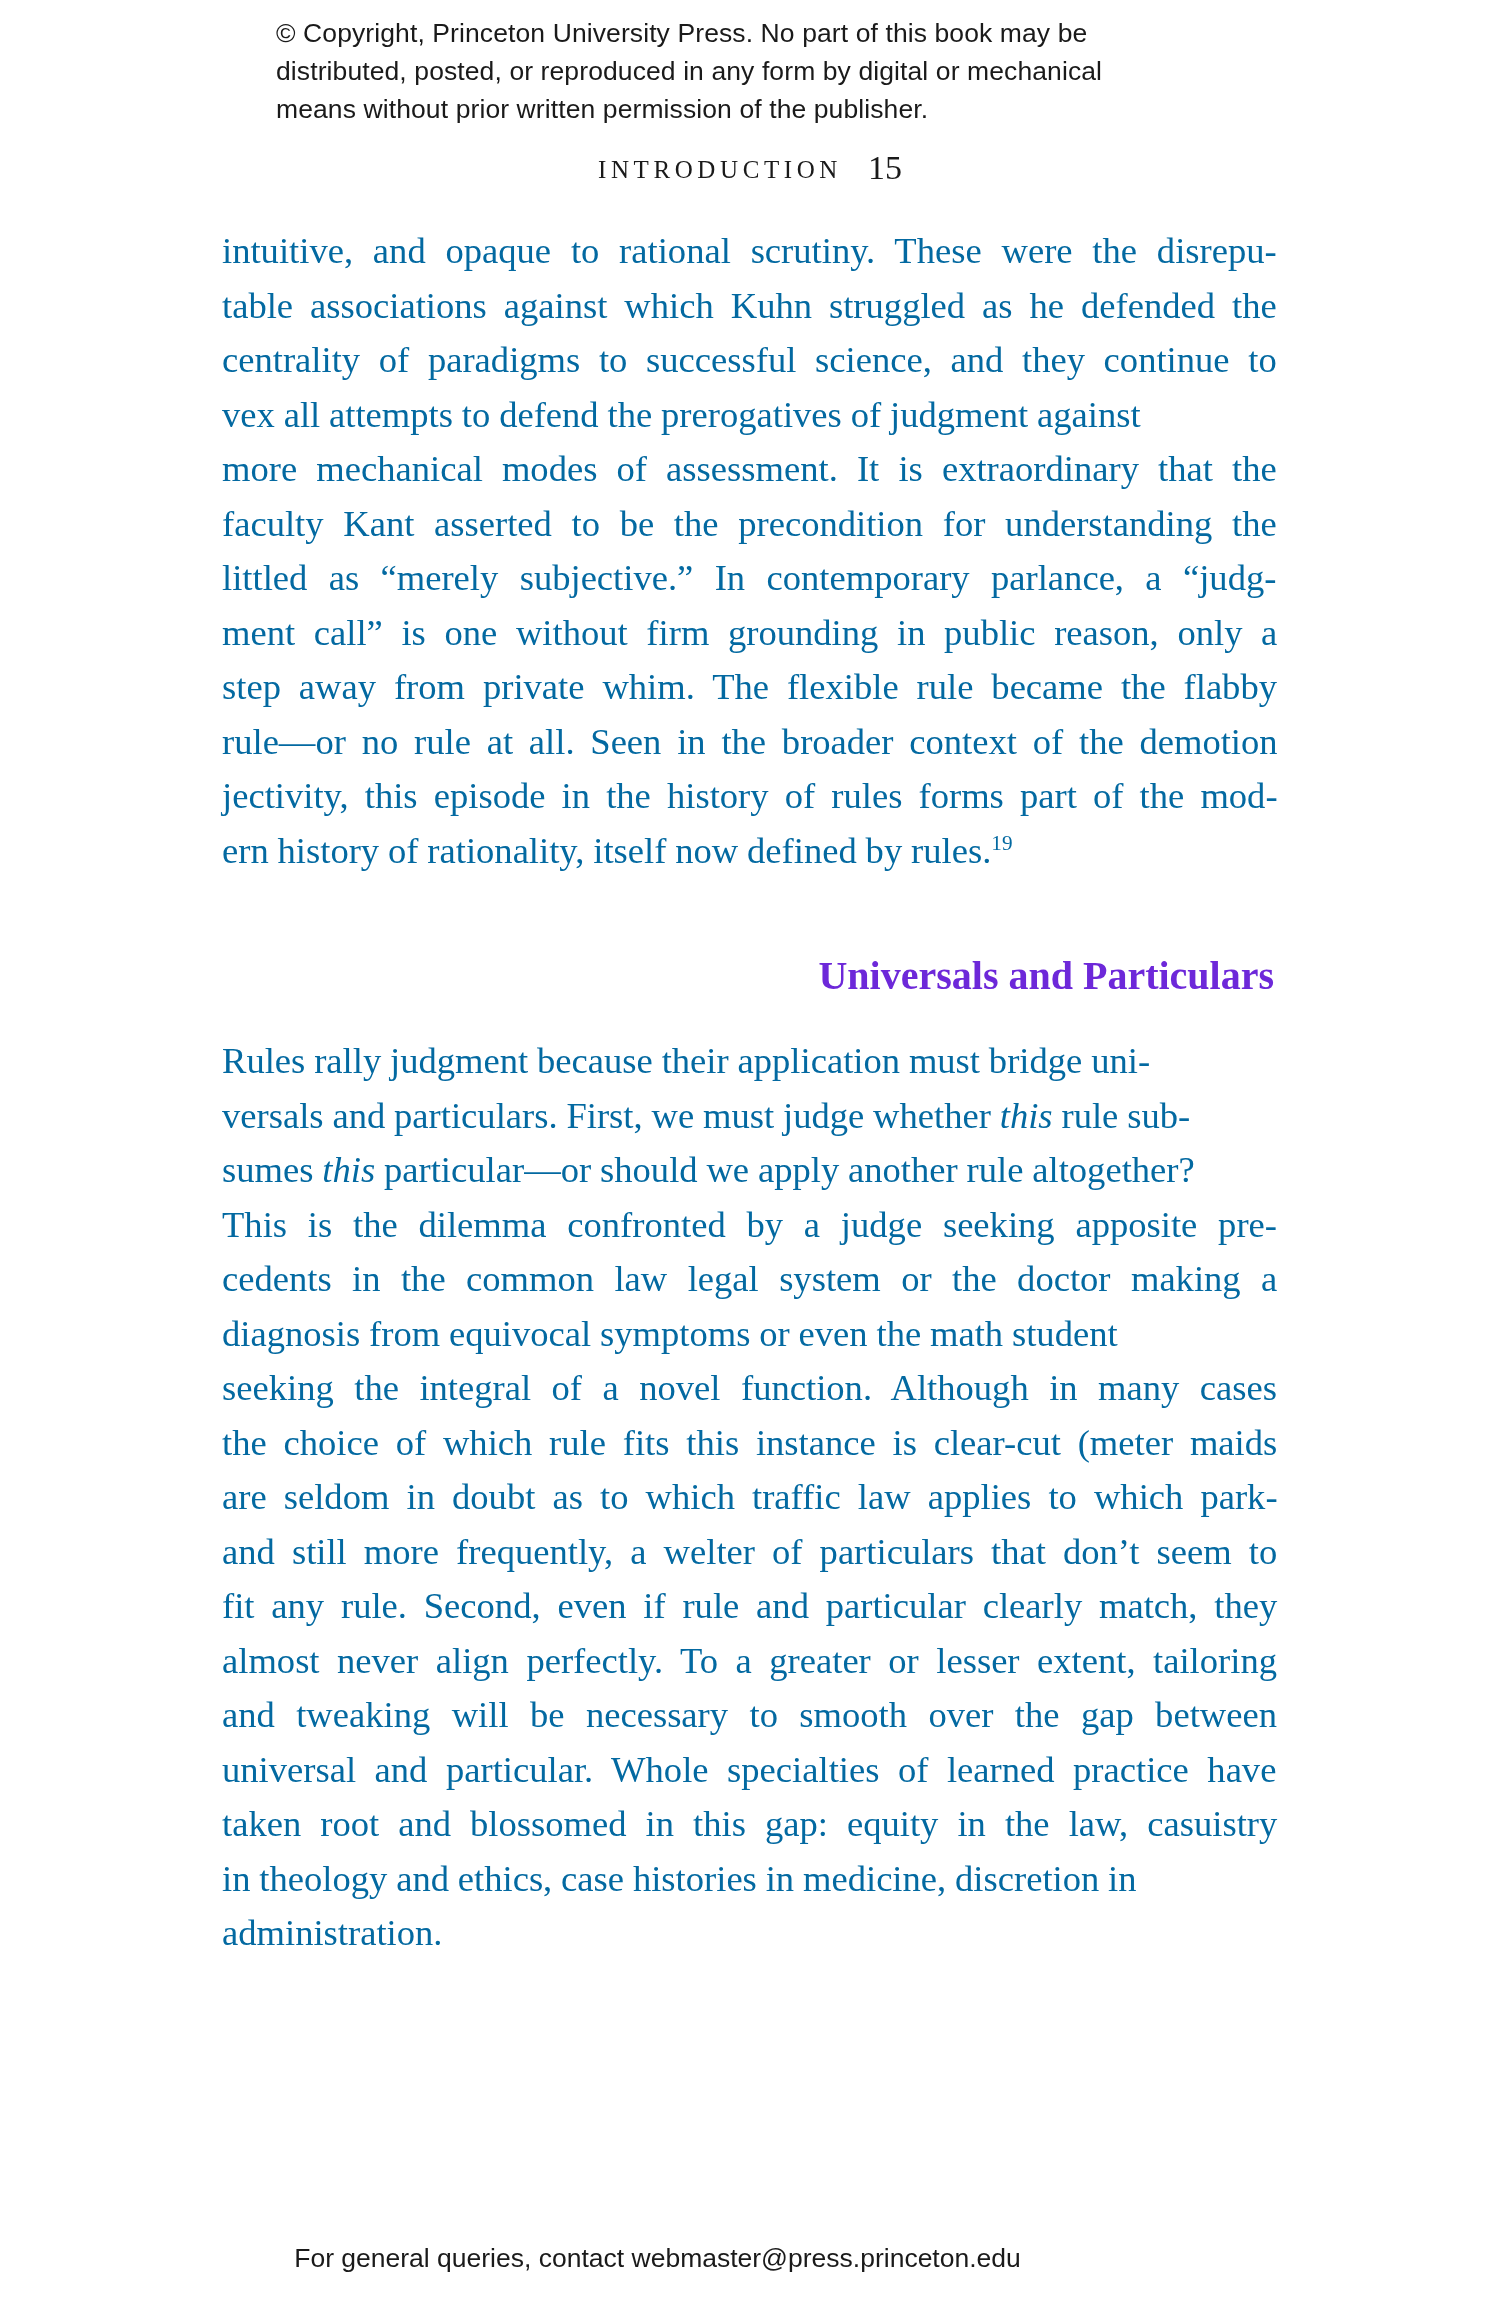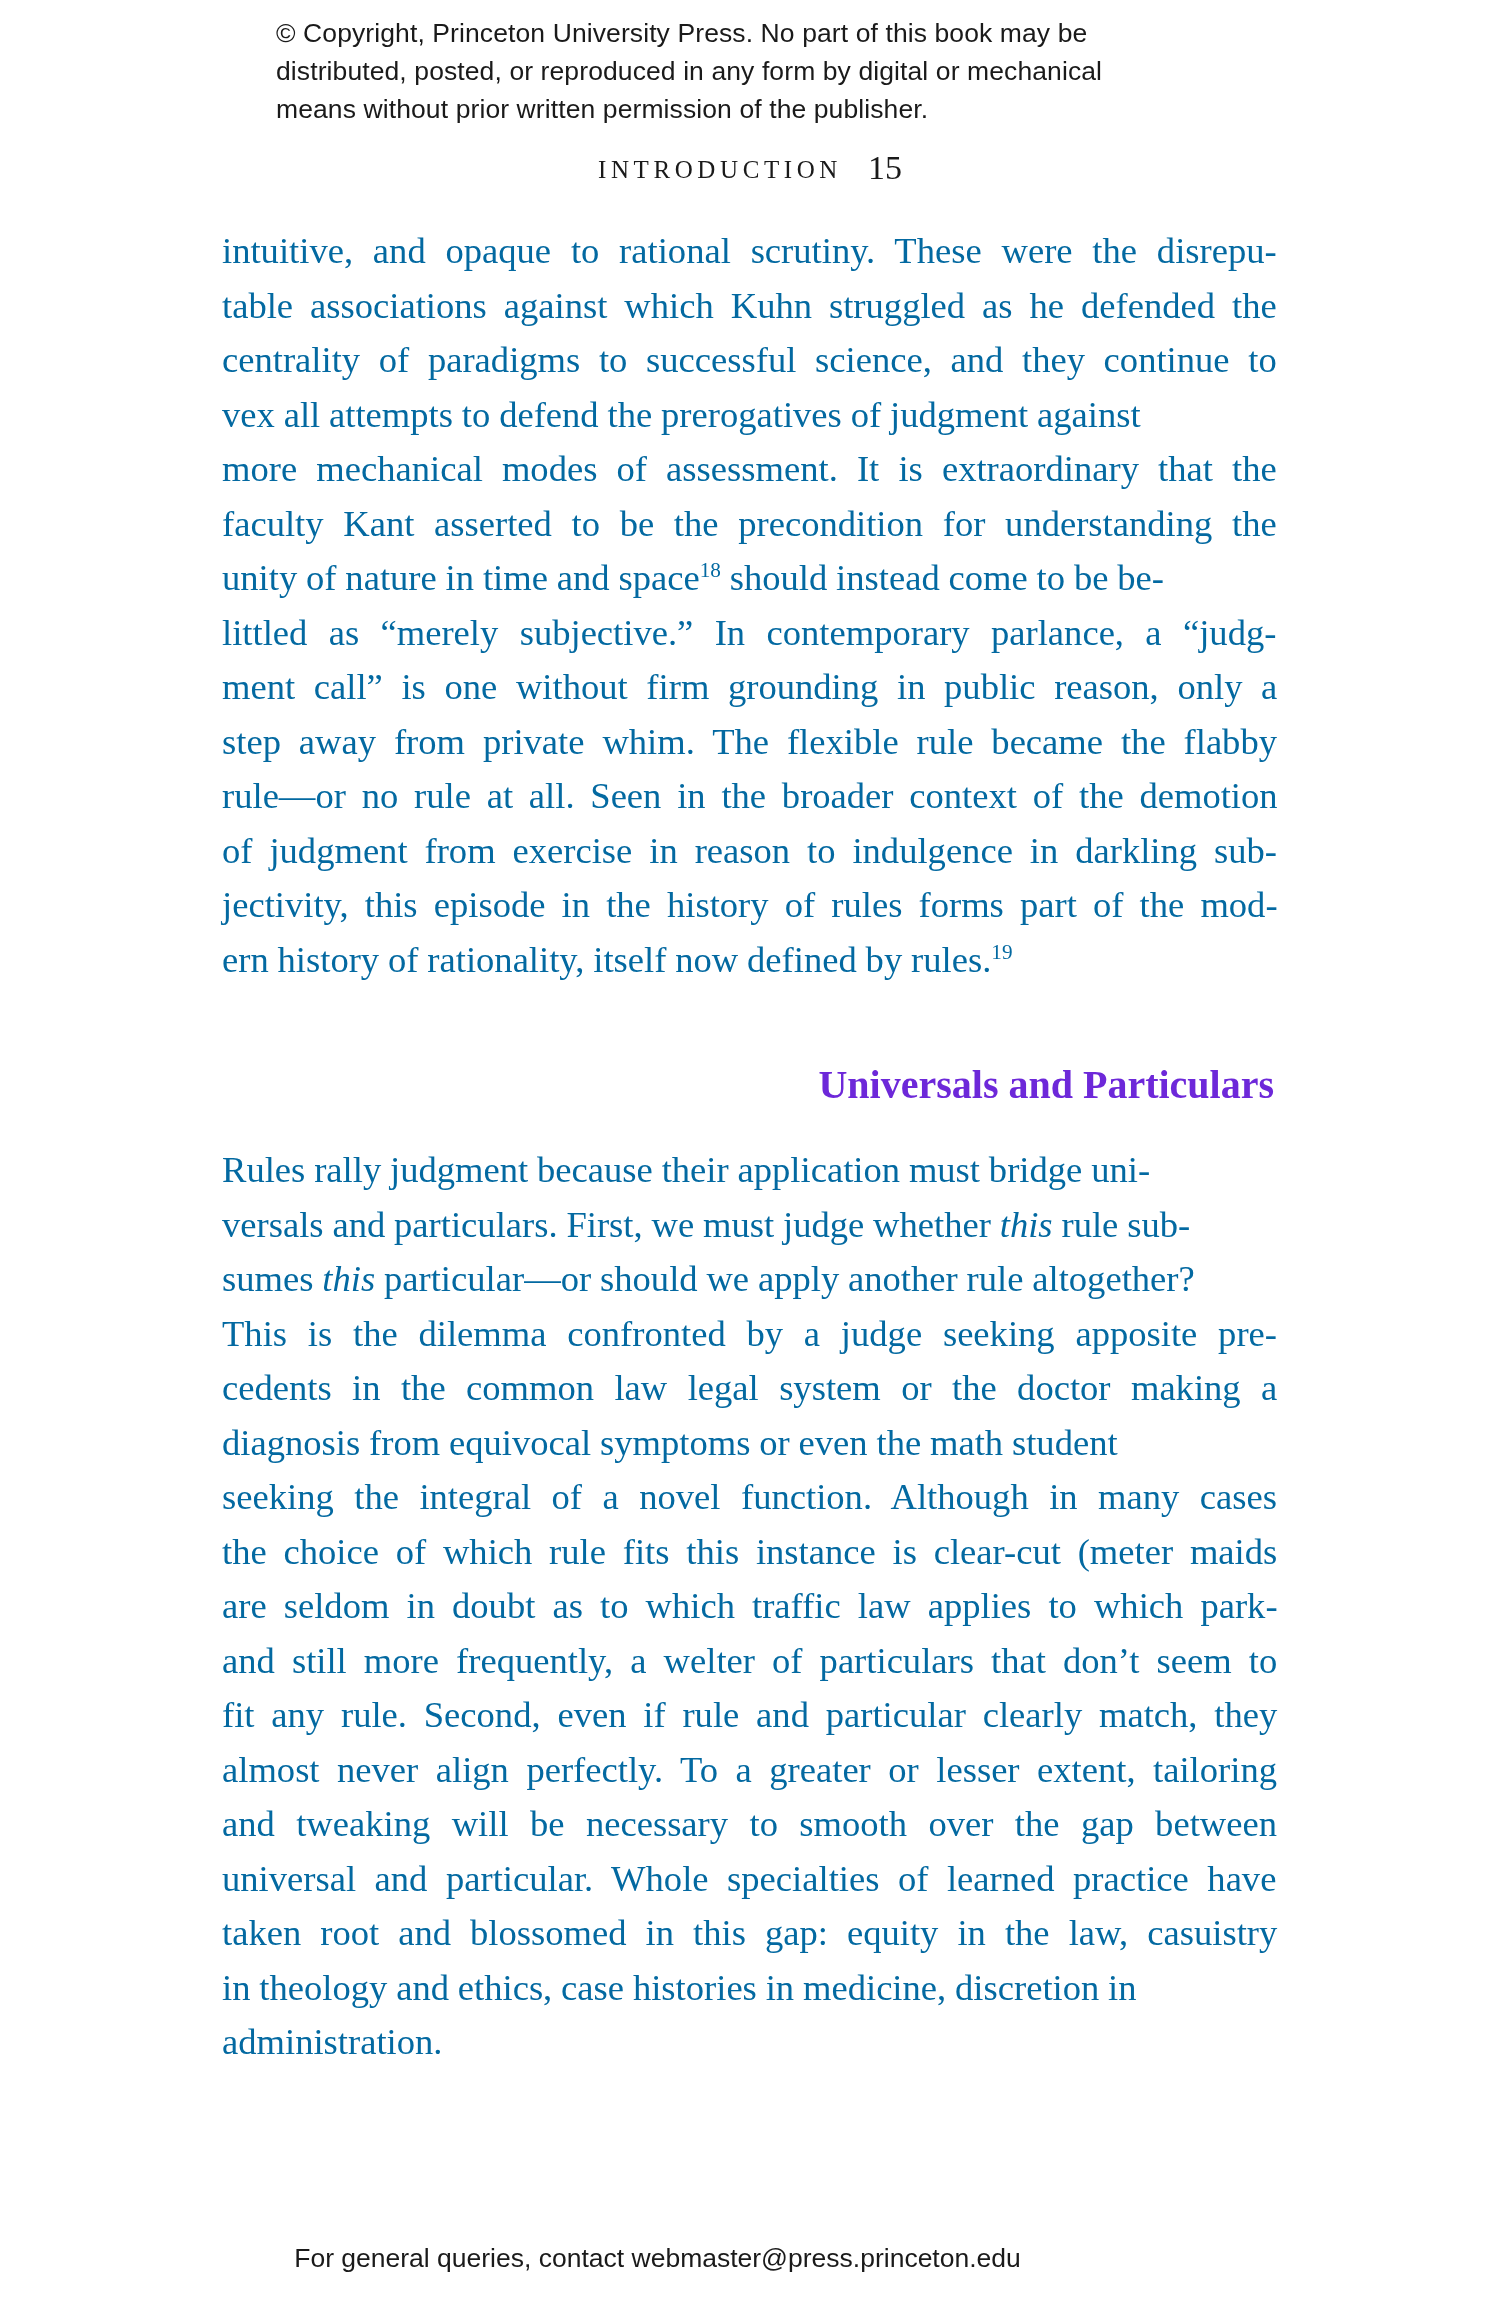--- a/index.html
+++ b/index.html
@@ -141,35 +141,31 @@
       </span>
     <span class="ln just">
         <span style="white-space: pre;">vex all attempts to defend the prerogatives of judgment against</span>
       </span>
     <span class="ln just">
         <span style="white-space: pre; word-spacing: 9.972px;">more mechanical modes of assessment. It is extraordinary that the</span>
       </span>
     <span class="ln just">
         <span style="white-space: pre; word-spacing: 10.535px;">faculty Kant asserted to be the precondition for understanding the</span>
       </span>
-    <span class="ln"><span>unity of nature in time and space</span><sup class="fn">18</sup><span> should instead come to be be-</span></span>
     <span class="ln just">
         <span style="white-space: pre; word-spacing: 12.211px;">littled as “merely subjective.” In contemporary parlance, a “judg-</span>
       </span>
     <span class="ln just">
         <span style="white-space: pre; word-spacing: 9.496px;">ment call” is one without firm grounding in public reason, only a</span>
       </span>
     <span class="ln just">
         <span style="white-space: pre; word-spacing: 8.772px;">step away from private whim. The flexible rule became the flabby</span>
       </span>
     <span class="ln just">
         <span style="white-space: pre; word-spacing: 6.622px;">rule—or no rule at all. Seen in the broader context of the demotion</span>
-      </span>
-    <span class="ln just">
-        <span style="white-space: pre; word-spacing: 7.781px;">of judgment from exercise in reason to indulgence in darkling sub-</span>
       </span>
     <span class="ln just">
         <span style="white-space: pre; word-spacing: 6.979px;">jectivity, this episode in the history of rules forms part of the mod-</span>
       </span>
     <span class="ln"><span>ern history of rationality, itself now defined by rules.</span><sup class="fn">19</sup></span>
   </p>
 
   <h2 class="section-heading">Universals and Particulars</h2>
 
   <p class="para after-heading">

